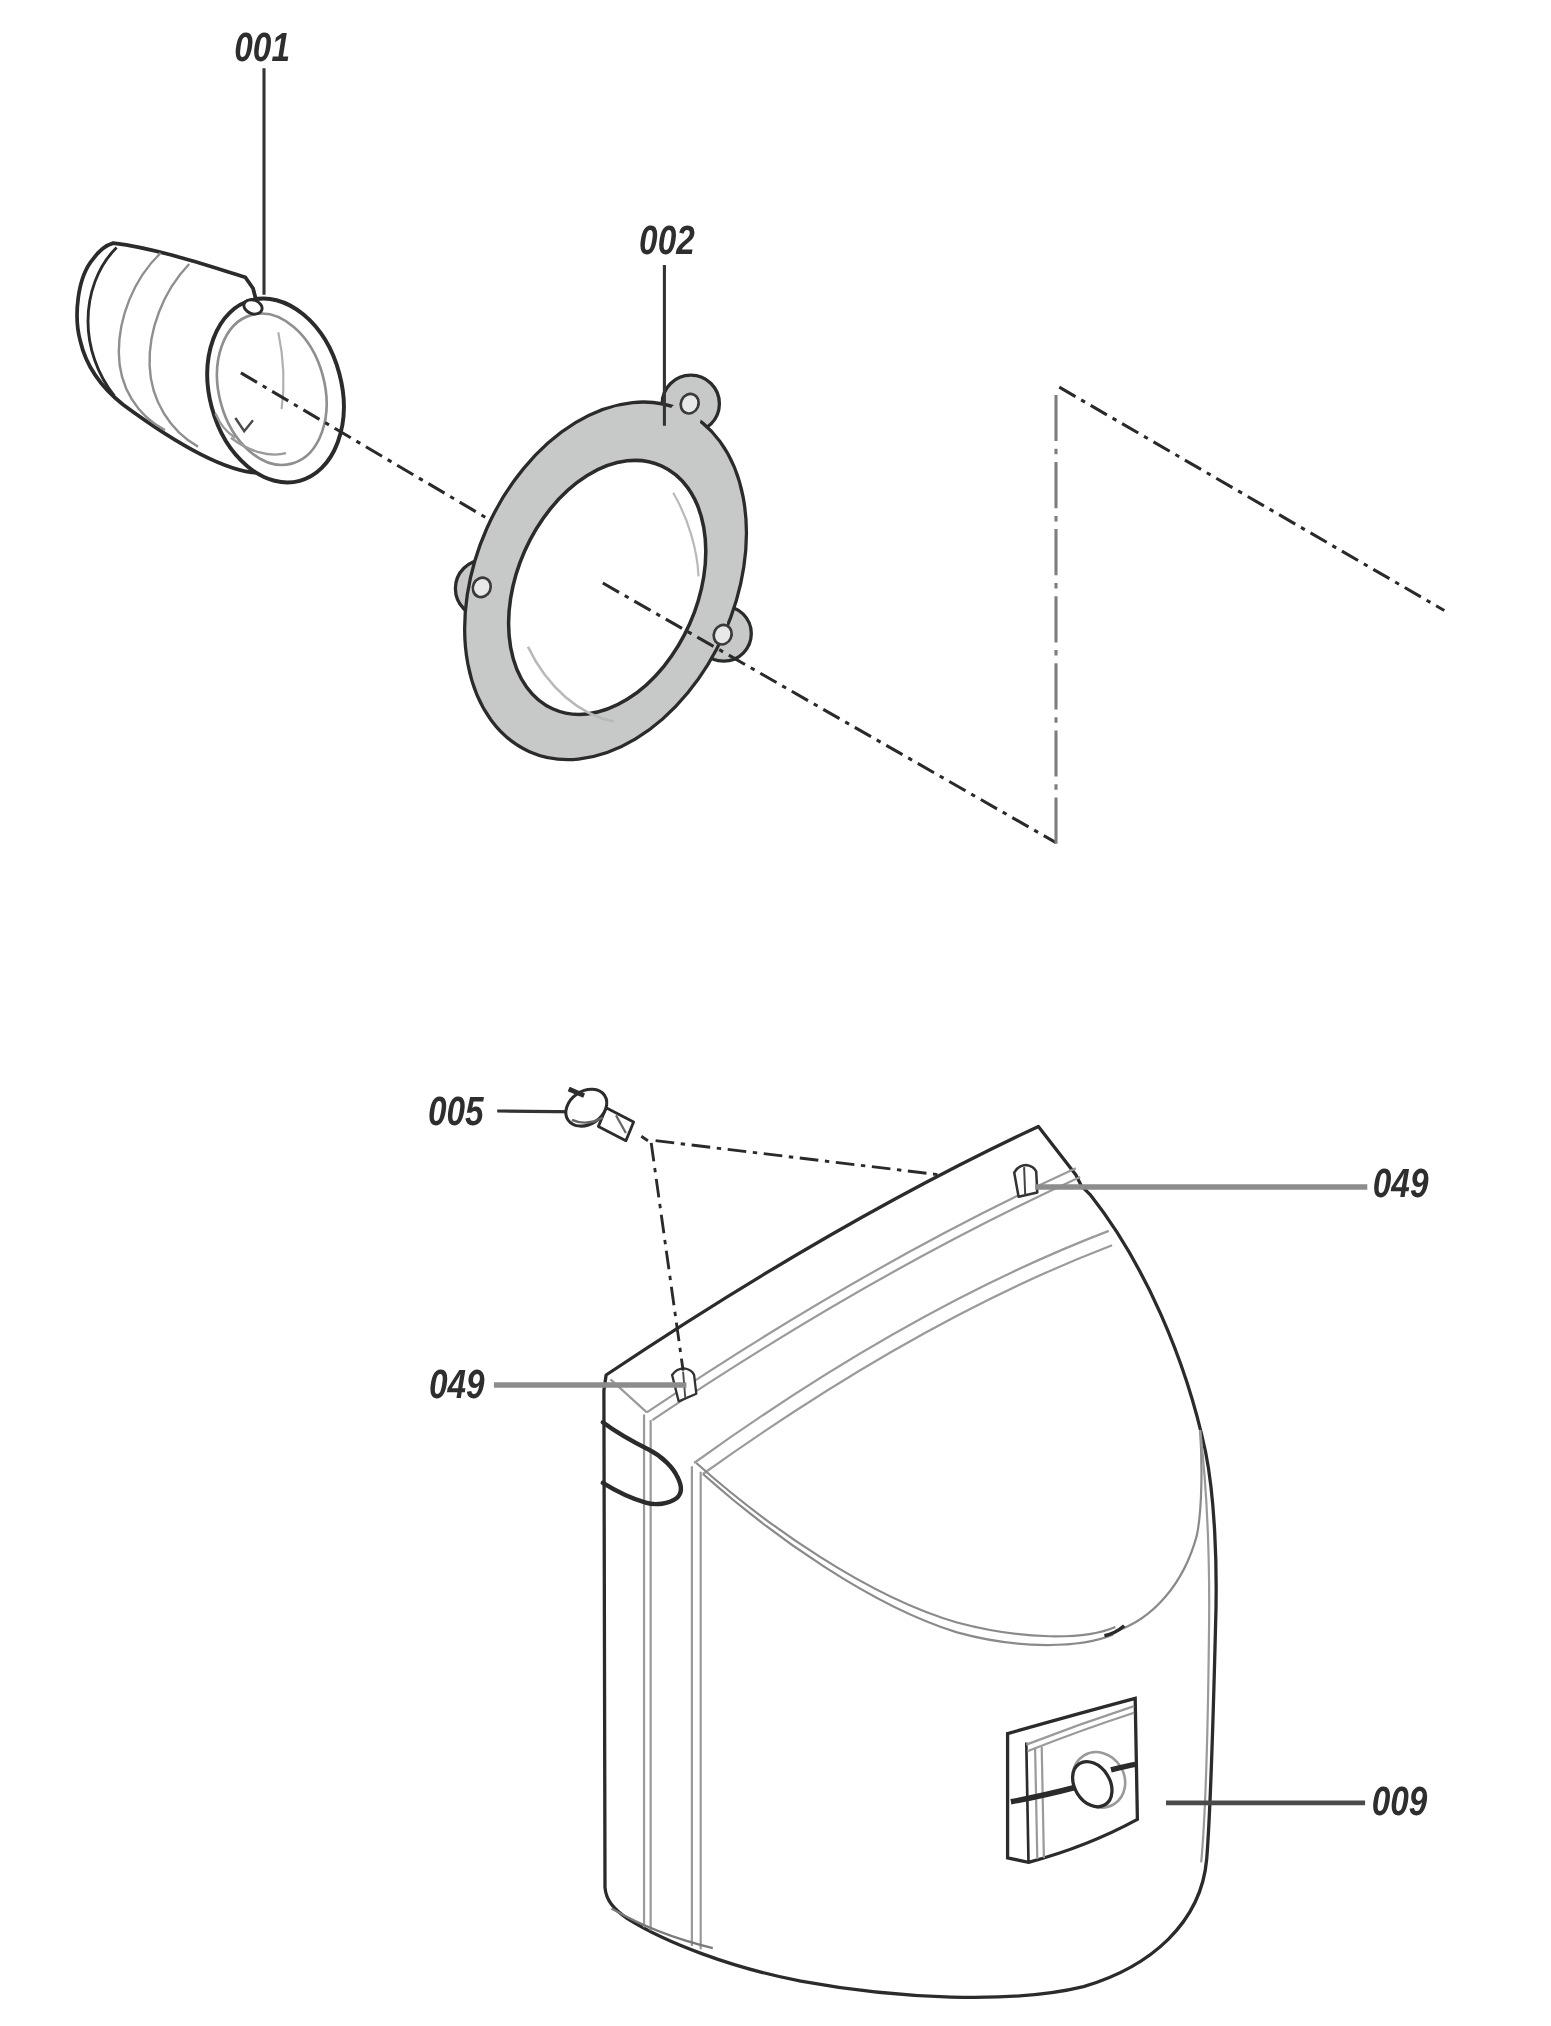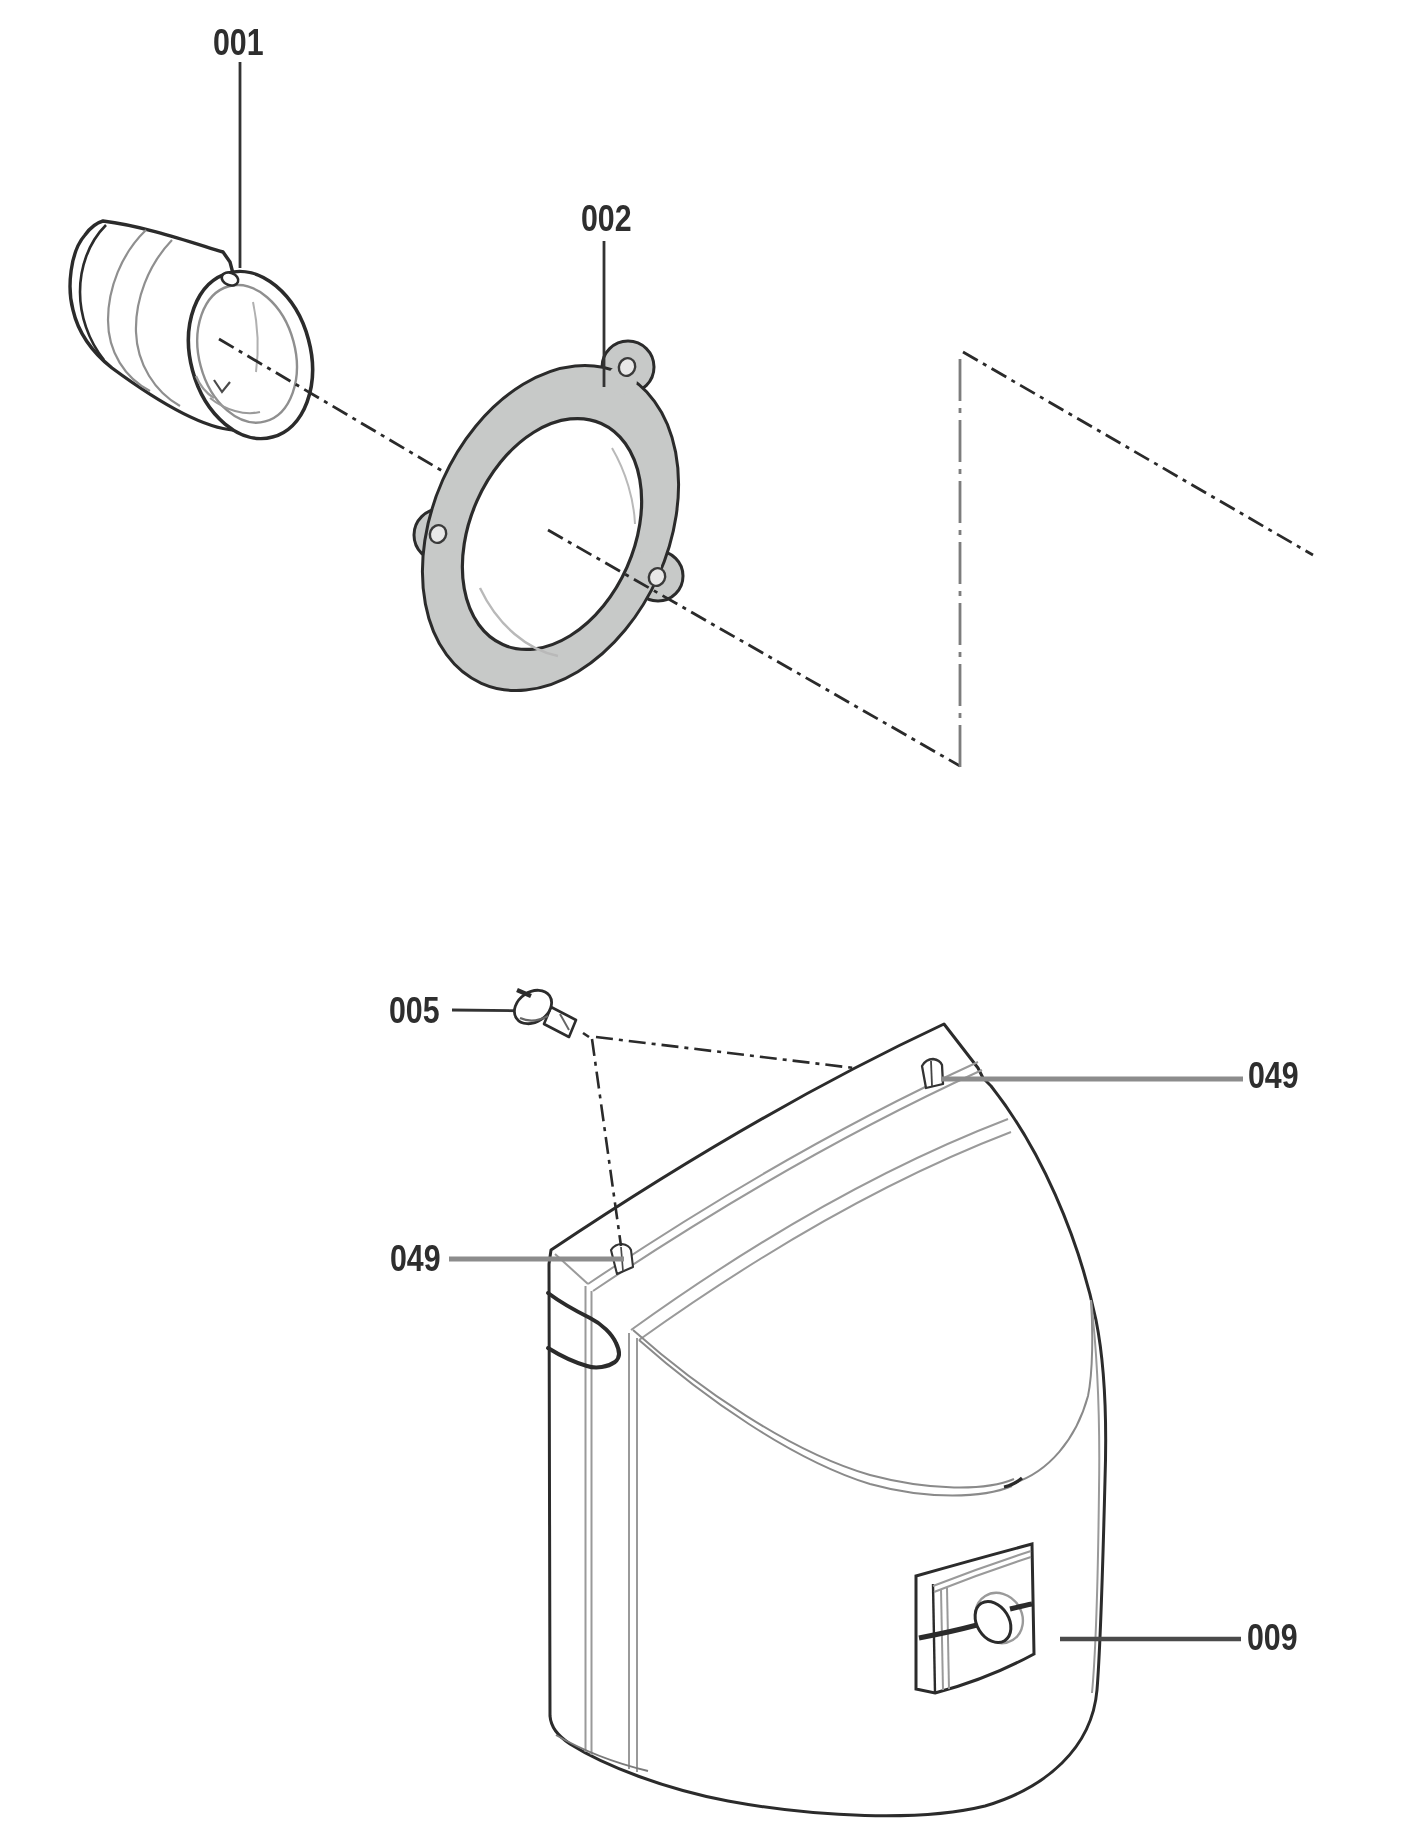--- a/index.html
+++ b/index.html
@@ -1,16 +1,16 @@
 <!DOCTYPE html>
 <html><head>
 <meta charset="utf-8">
 <style>
   html,body{margin:0;padding:0;background:#fff;}
-  #page{width:1410px;height:1842px;position:relative;background:#fff;overflow:hidden;}
+  #page{width:1410px;height:1842px;position:relative;background:#fff;overflow:hidden;font-style:italic;}
   svg{display:block;filter:blur(0.45px);}
 </style>
 </head>
 <body>
 <div id="page">
 <svg width="1410" height="1842" viewBox="0 0 1410 1842">
 <rect x="0" y="0" width="1410" height="1842" fill="#ffffff"></rect>
 
 <g id="cylinder">
 

